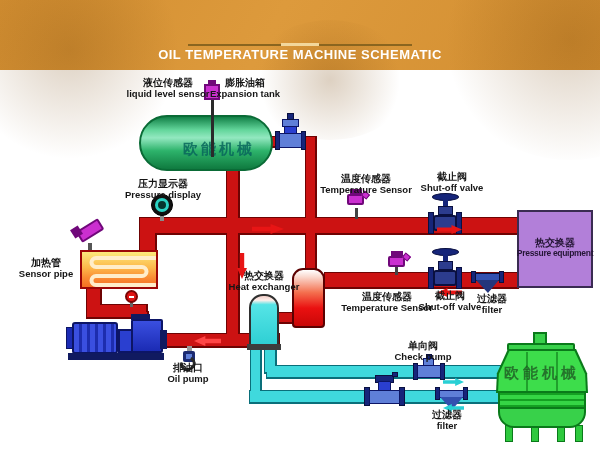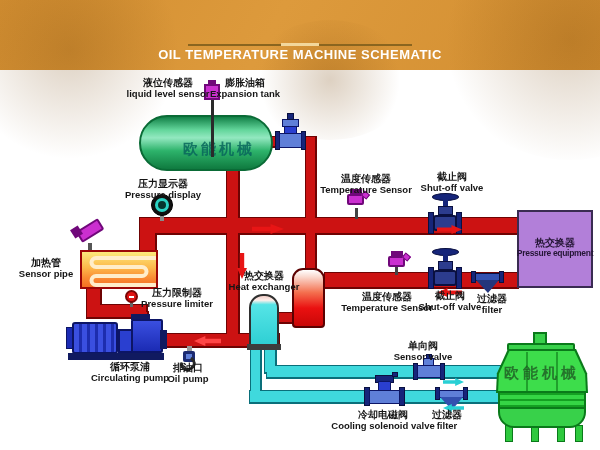--- a/index.html
+++ b/index.html
@@ -242,24 +242,20 @@
   <div class="lbl" style="left:163px;top:179px;">
     <div class="zh">压力显示器</div>
       <div class="en">Pressure display</div>
   </div>
   <div class="lbl" style="left:95px;top:198px;">
   </div>
   <div class="lbl" style="left:46px;top:258px;">
     <div class="zh">加热管</div>
       <div class="en">Sensor pipe</div>
   </div>
-  <div class="lbl" style="left:177px;top:288px;">
-    <div class="zh">压力限制器</div>
-      <div class="en">Pressure limiter</div>
-  </div>
   <div class="lbl" style="left:264px;top:271px;">
     <div class="zh">热交换器</div>
       <div class="en">Heat exchanger</div>
   </div>
   <div class="lbl" style="left:366px;top:174px;">
     <div class="zh">温度传感器</div>
       <div class="en">Temperature Sensor</div>
   </div>
   <div class="lbl" style="left:387px;top:292px;">
     <div class="zh">温度传感器</div>
@@ -270,34 +266,26 @@
       <div class="en">Shut-off valve</div>
   </div>
   <div class="lbl" style="left:450px;top:291px;">
     <div class="zh">截止阀</div>
       <div class="en">Shut-off valve</div>
   </div>
   <div class="lbl" style="left:492px;top:294px;">
     <div class="zh">过滤器</div>
       <div class="en">filter</div>
   </div>
-  <div class="lbl" style="left:130px;top:362px;">
-    <div class="zh">循环泵浦</div>
-      <div class="en">Circulating pump</div>
-  </div>
   <div class="lbl" style="left:188px;top:363px;">
     <div class="zh">排油口</div>
       <div class="en">Oil pump</div>
   </div>
   <div class="lbl" style="left:423px;top:341px;">
     <div class="zh">单向阀</div>
-      <div class="en">Sensor valve</div>
-  </div>
-  <div class="lbl" style="left:383px;top:410px;">
-    <div class="zh">冷却电磁阀</div>
-      <div class="en">Cooling solenoid valve</div>
+      <div class="en">Check pump</div>
   </div>
   <div class="lbl" style="left:447px;top:410px;">
     <div class="zh">过滤器</div>
       <div class="en">filter</div>
   </div>
 
 </div>
 
 </body></html>

